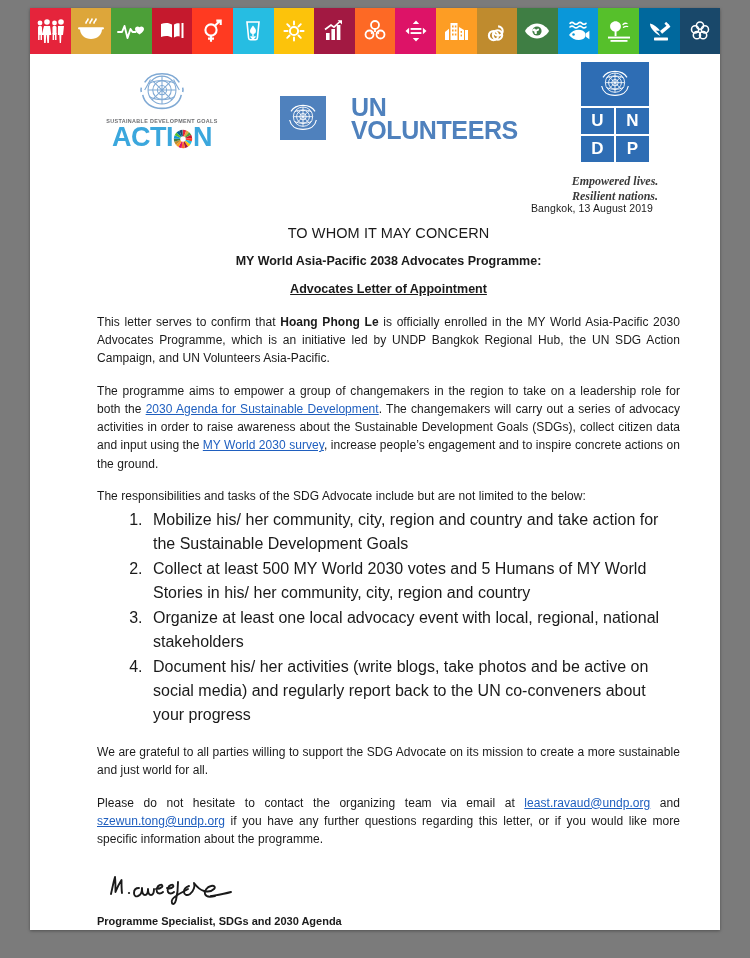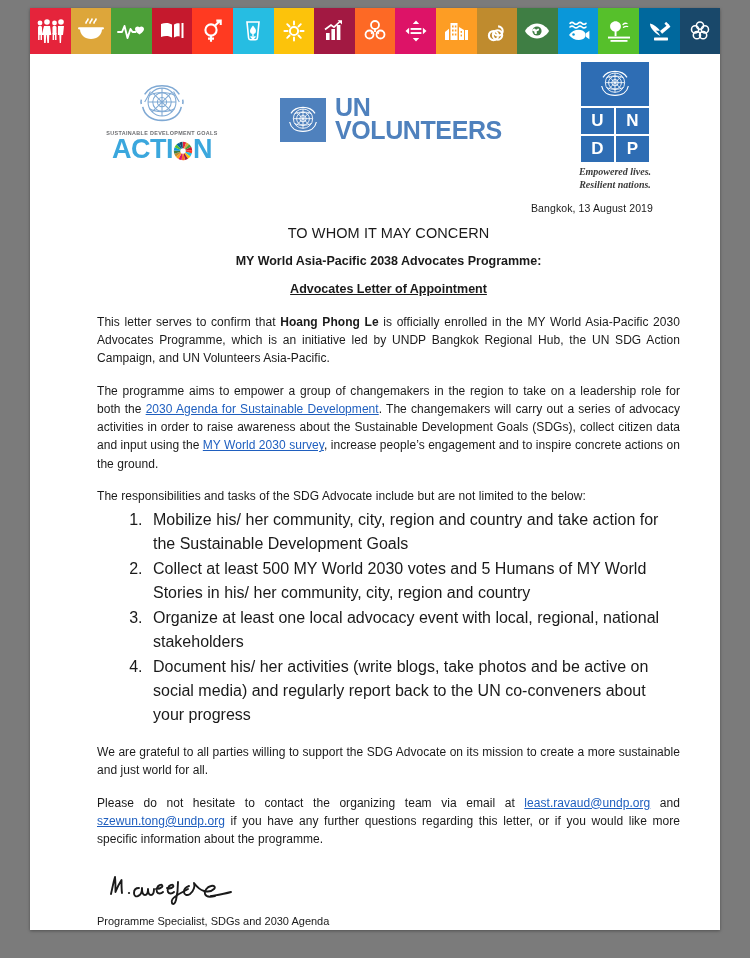--- a/index.html
+++ b/index.html
@@ -39,21 +39,21 @@
   }
   .sdg-cell svg { display: block; }
 
   
   #logo-row {
     position: relative;
     height: 148px;
   }
   .logo-block { position: absolute; }
 
-  #logo-action   { left: 62px;  top: 24px;  width: 140px; text-align: center; }
+  #logo-action   { left: 62px;  top: 12px;  width: 140px; text-align: center; }
   #logo-unv      { left: 250px; top: 42px;  width: 240px; }
   #logo-undp     { left: 525px; top: 8px;   width: 120px; text-align: center; }
 
   .un-emblem { display: block; margin: 0 auto; }
 
   .ac-words {
     font-family: "Liberation Sans", sans-serif;
     color: #3ba7dd;
     font-weight: bold;
     letter-spacing: -0.5px;
@@ -75,24 +75,24 @@
     font-weight: bold;
     font-size: 25px;
     line-height: 0.92;
     letter-spacing: -0.4px;
     font-family: "Liberation Sans", sans-serif;
   }
 
   .undp-tag {
     font-family: "Liberation Serif", serif;
     font-style: italic;
-    font-size: 10px;
+    font-size: 12px;
     color: #3a3a3a;
     line-height: 1.25;
-    margin-top: 4px;
+    margin-top: 12px;
     font-weight: bold;
   }
 
   
   #letter {
     position: relative;
     padding: 0 40px 0 67px;
     color: #1a1a1a;
   }
 
@@ -156,20 +156,21 @@
   #signature { height: 46px; margin: 2px 0 0 6px; }
 
   .signame {
     font-size: 11px;
     margin: 0 0 22px 0;
   }
   .sigline {
     font-size: 11px;
     line-height: 1.45;
     margin: 0;
+    font-weight: bold;
   }
 </style>
 </head>
 <body>
 
 <div id="page">
 
   <div id="sdg-strip">
 
     <div class="sdg-cell" style="background:#e5243b">
@@ -414,21 +415,21 @@
             <path d="M0 -10A10 10 0 0 1 3.6 -9.3L0 0Z" fill="#56c02b" transform="rotate(294)"></path>
             <path d="M0 -10A10 10 0 0 1 3.6 -9.3L0 0Z" fill="#00689d" transform="rotate(315)"></path>
             <path d="M0 -10A10 10 0 0 1 3.6 -9.3L0 0Z" fill="#19486a" transform="rotate(336)"></path>
             <circle r="3" fill="#fff"></circle>
           </g>
         </svg><span>N</span>
       </div>
     </div>
 
     <div class="logo-block" id="logo-unv">
-      <div style="display:flex;align-items:flex-end;gap:9px">
+      <div style="display:flex;align-items:flex-start;gap:25px">
         <div style="background:#4f81bd;width:46px;height:44px;display:flex;align-items:center;justify-content:center">
           <svg width="40" height="38" viewBox="0 0 60 54">
             <g fill="none" stroke="#ffffff" stroke-width="1.3">
               <circle cx="30" cy="25" r="14.5"></circle>
               <circle cx="30" cy="25" r="9.6"></circle>
               <circle cx="30" cy="25" r="4.8"></circle>
               <path d="M30 10.5v29M15.5 25h29M19.8 14.8l20.4 20.4M40.2 14.8L19.8 35.2"></path>
               <path d="M17 18c7-4 19-4 26 0M17 32c7 4 19 4 26 0"></path>
             </g>
             <g fill="none" stroke="#ffffff" stroke-width="1.8">

